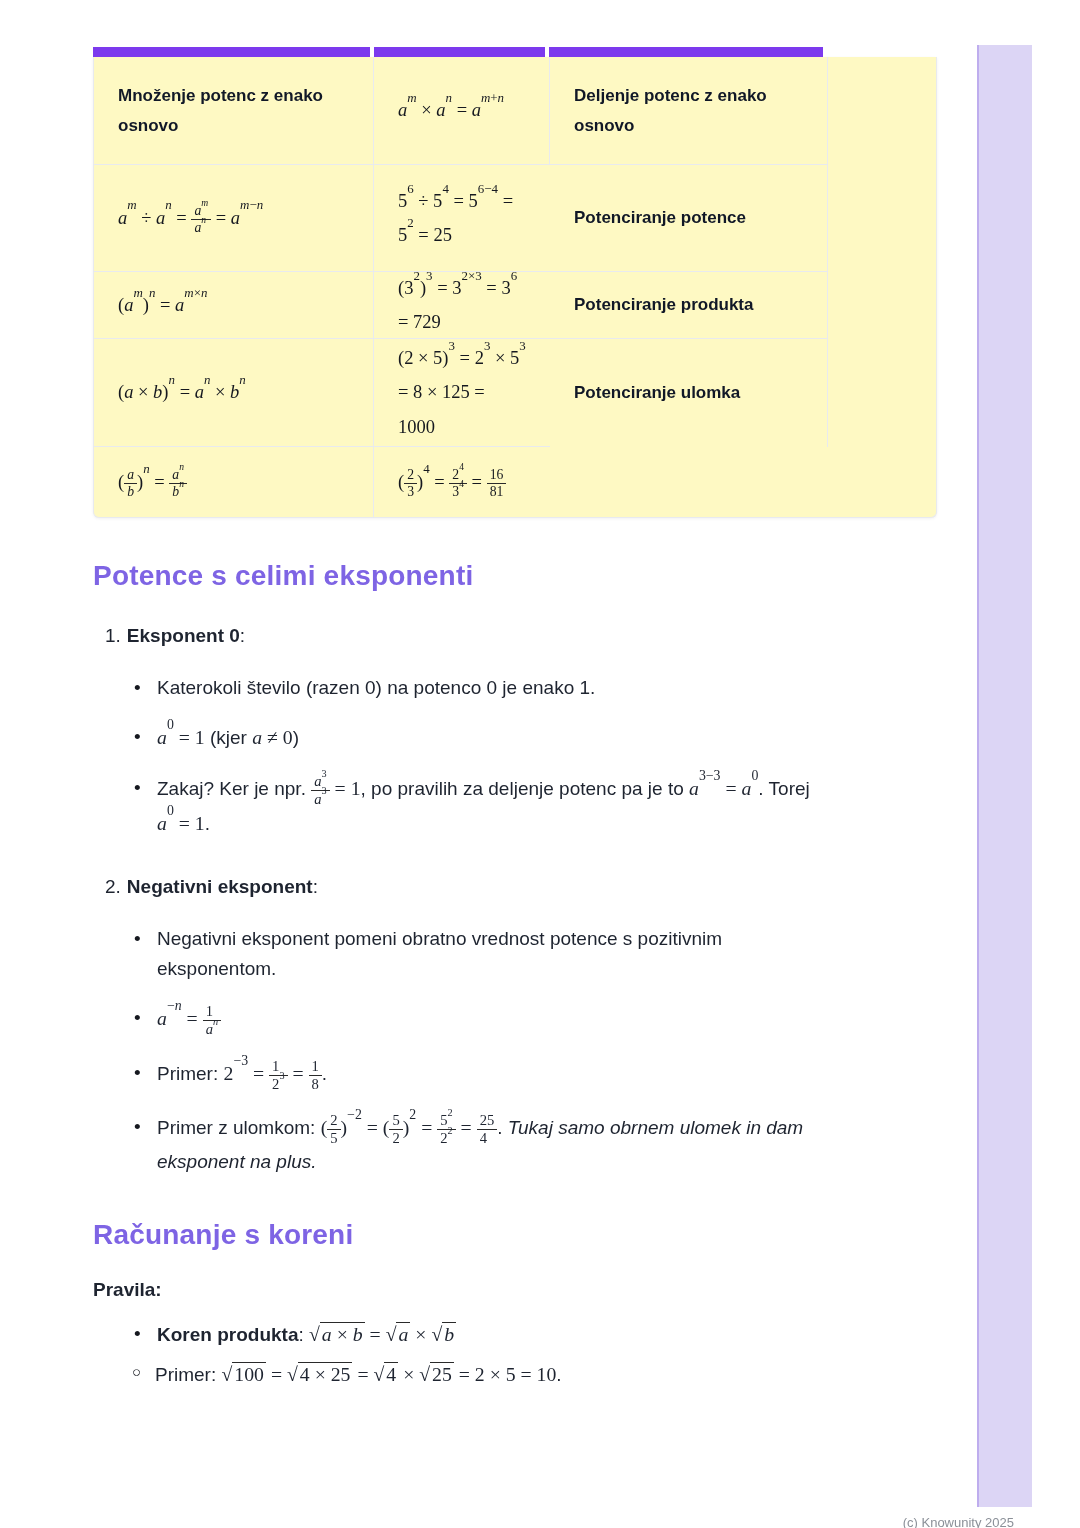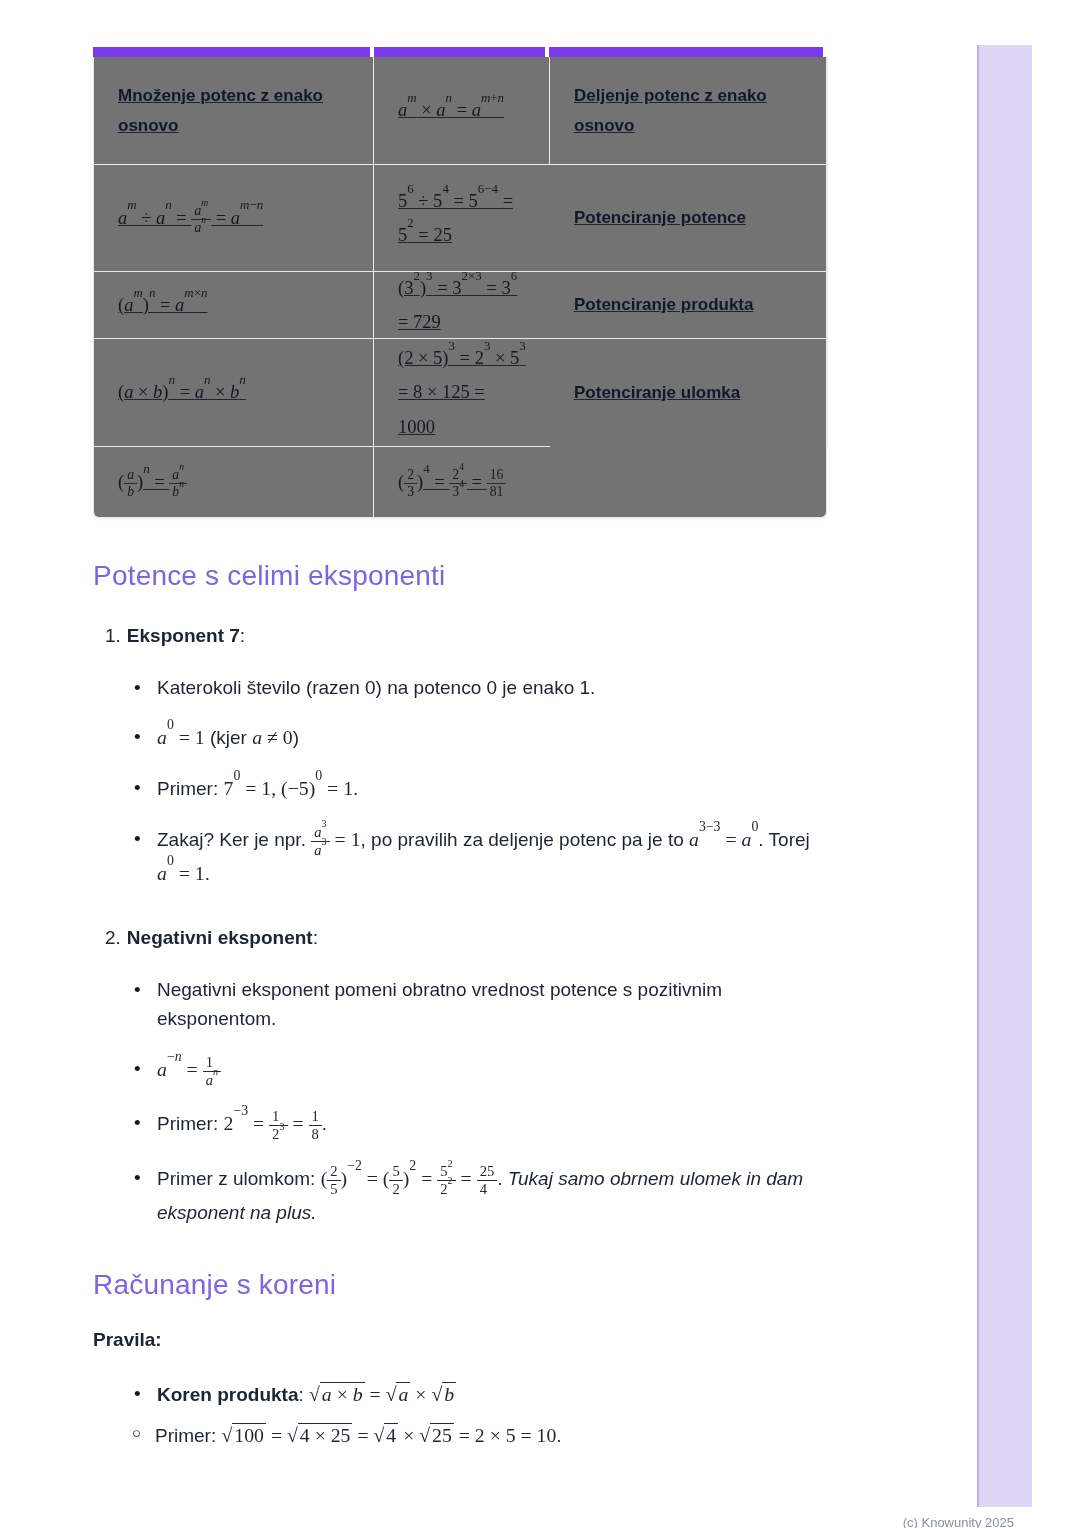--- a/index.html
+++ b/index.html
@@ -14,27 +14,26 @@
 
   
   .tbl{width:734px;}
   .tbl-bar{display:flex;gap:4px;height:10px;}
   .tbl-bar div{background:var(--bar,#7c3aed);height:10px;}
   .seg1{width:277px;} .seg2{width:171px;} .seg3{width:274px;}
   .tbl-body{
     display:grid;
     grid-template-columns:280px 176px 278px;
     grid-template-rows:108px 107px 67px 108px 70px;
-    background:#737373;
+    background:#fef9c3;
     border:1px solid #e8eaef;border-top:none;
     border-radius:0 0 6px 6px;
     box-shadow:0 1px 3px rgba(20,20,40,0.06);
     box-sizing:border-box;
-    width:734px;
-    text-decoration:underline;
+    width:844px;
   }
   .cell{
     display:flex;align-items:center;
     padding:8px 24px;box-sizing:border-box;
     border-bottom:1px solid #e8eaef;
   }
   .c1,.c2{border-right:1px solid #e8eaef;}
   .r5{border-bottom:none;}
   .cname{font-weight:bold;font-size:17px;color:#111827;line-height:1.75;}
   .cmath{font-size:18.5px;line-height:1.85;color:#15181f;}
@@ -45,21 +44,21 @@
   .math i,.cmath i{font-style:italic;}
   sup{font-size:0.7em;line-height:0;position:relative;top:-0.55em;}
   .fr{display:inline-block;vertical-align:-0.6em;text-align:left;line-height:1.15;font-size:0.74em;}
   .fr .n{display:block;padding:0 3px;}
   .fr .d{display:block;border-top:1px solid #2a2a2a;padding:0 3px;}
   .fr sup{top:-0.35em;}
   .sq{white-space:nowrap;}
   .sq .rad{border-top:1px solid #2a2a2a;padding:0 2px;}
 
   
-  h2{font-size:28px;font-weight:normal;color:var(--heading,#7e64e4);margin:42px 0 0 0;letter-spacing:0.2px;}
+  h2{font-size:28px;font-weight:bold;color:var(--heading,#7e64e4);margin:42px 0 0 0;letter-spacing:0.2px;}
   p.intro{font-size:19px;margin:30px 0 0 0;line-height:1.5;}
   .num-item{margin-top:33px;font-size:19px;}
   .num-item .no{margin-left:12px;margin-right:6px;}
   ul.blts{margin:26px 0 0 0;padding:0 0 0 64px;}
   ul.blts>li{
     list-style:none;position:relative;margin:0 0 20px 0;
     font-size:19px;line-height:1.55;max-width:660px;
   }
   ul.blts>li::before{content:"•";position:absolute;left:-23px;top:0;font-size:19px;color:#15181f;}
   ul.subs{margin:10px 0 0 0;padding:0;}
@@ -137,42 +136,41 @@
         </div>
       <div class="cell c3 r5 cmath">
           <span>(<span class="fr"><span class="n">2</span><span class="d">3</span></span>)<sup>4</sup> = <span class="fr"><span class="n">2<sup>4</sup></span><span class="d">3<sup>4</sup></span></span> = <span class="fr"><span class="n">16</span><span class="d">81</span></span></span>
         </div>
     </div>
   </div>
 
   <h2>Potence s celimi eksponenti</h2>
 
   <div class="num-item">
-    <span class="no">1.</span><span><b>Eksponent 7</b>:</span>
+    <span class="no">1.</span><span><b>Eksponent 0</b>:</span>
   </div>
   <ul class="blts">
     <li>Katerokoli število (razen 0) na potenco 0 je enako 1.</li>
     <li><span class="math"><i>a</i><sup>0</sup> = 1</span> (kjer <span class="math"><i>a</i> ≠ 0</span>)</li>
-    <li>Primer: <span class="math">7<sup>0</sup> = 1, (−5)<sup>0</sup> = 1</span>.</li>
     <li>Zakaj? Ker je npr. <span class="math"><span class="fr"><span class="n"><i>a</i><sup>3</sup></span><span class="d"><i>a</i><sup>3</sup></span></span> = 1</span>, po pravilih za deljenje potenc pa je to <span class="math"><i>a</i><sup>3−3</sup> = <i>a</i><sup>0</sup></span>. Torej <span class="math"><i>a</i><sup>0</sup> = 1</span>.</li>
   </ul>
 
   <div class="num-item" style="margin-top:38px;">
     <span class="no">2.</span><span><b>Negativni eksponent</b>:</span>
   </div>
   <ul class="blts">
     <li>Negativni eksponent pomeni obratno vrednost potence s pozitivnim eksponentom.</li>
     <li><span class="math"><i>a</i><sup>−<i>n</i></sup> = <span class="fr"><span class="n">1</span><span class="d"><i>a</i><sup><i>n</i></sup></span></span></span></li>
     <li>Primer: <span class="math">2<sup>−3</sup> = <span class="fr"><span class="n">1</span><span class="d">2<sup>3</sup></span></span> = <span class="fr"><span class="n">1</span><span class="d">8</span></span></span>.</li>
     <li>Primer z ulomkom: <span class="math">(<span class="fr"><span class="n">2</span><span class="d">5</span></span>)<sup>−2</sup> = (<span class="fr"><span class="n">5</span><span class="d">2</span></span>)<sup>2</sup> = <span class="fr"><span class="n">5<sup>2</sup></span><span class="d">2<sup>2</sup></span></span> = <span class="fr"><span class="n">25</span><span class="d">4</span></span></span>. <em>Tukaj samo obrnem ulomek in dam eksponent na plus.</em></li>
   </ul>
 
   <h2>Računanje s koreni</h2>
   <div class="bold-line">Pravila:</div>
-  <ul class="blts" style="margin-top:28px;">
+  <ul class="blts" style="margin-top:18px;">
     <li>
       <span><b>Koren produkta</b>: <span class="math"><span class="sq">√<span class="rad"><i>a</i> × <i>b</i></span></span> = <span class="sq">√<span class="rad"><i>a</i></span></span> × <span class="sq">√<span class="rad"><i>b</i></span></span></span></span>
       <ul class="subs">
         <li>Primer: <span class="math"><span class="sq">√<span class="rad">100</span></span> = <span class="sq">√<span class="rad">4 × 25</span></span> = <span class="sq">√<span class="rad">4</span></span> × <span class="sq">√<span class="rad">25</span></span> = 2 × 5 = 10</span>.</li>
       </ul>
     </li>
   </ul>
 
 </div>
 

